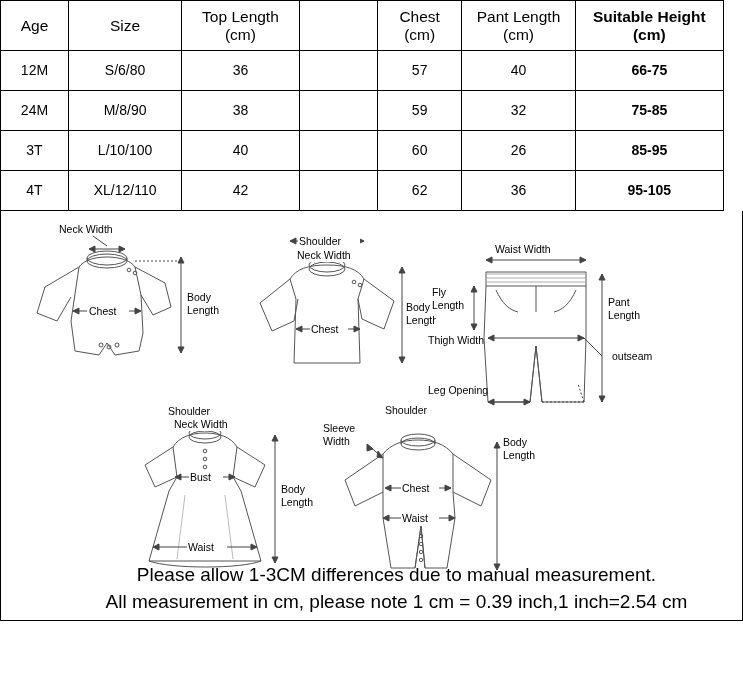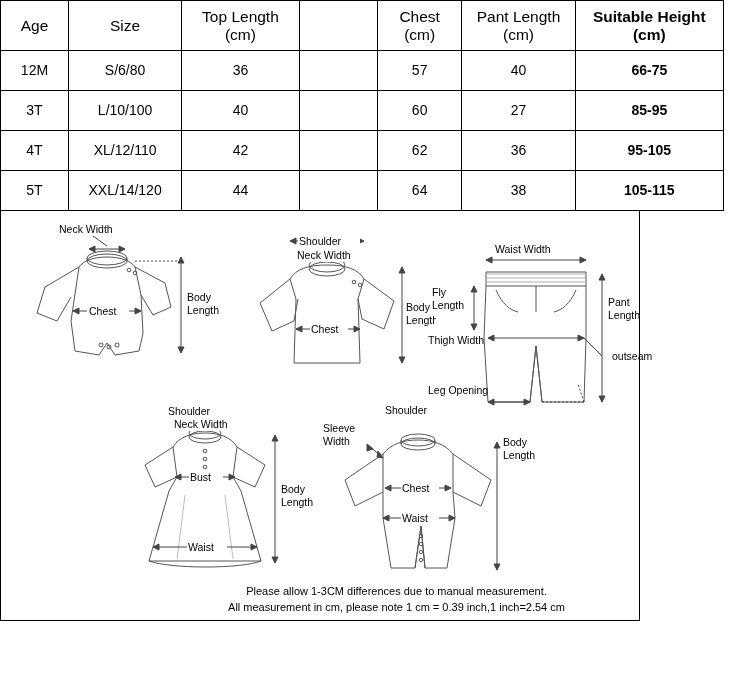--- a/index.html
+++ b/index.html
@@ -43,37 +43,37 @@
   .c2 { width: 114px; margin-top: 15px; }
   .c3 { width: 76px; }
   .c4 { width: 82px; }
   .c5 { width: 110px; }
   .c6 { width: 144px; font-weight: bold; }
   .unit { display: block; }
 
   
   .diagrams {
     position: relative;
-    width: 640px;
+    width: 743px;
     height: 410px;
     border-left: 1px solid #000;
     border-right: 1px solid #000;
     border-bottom: 1px solid #000;
     background: #fff;
   }
   .dg { position: absolute; }
   .dg svg { display: block; }
 
   .footer {
     position: absolute;
     left: 0;
     bottom: 4px;
     width: 743px;
     text-align: center;
-    font-size: 11px;
+    font-size: 19px;
     line-height: 1.45;
     padding-left: 48px;
   }
   .footer div { white-space: nowrap; }
 </style>
 </head>
 <body>
 
 <div class="page">
 
@@ -110,46 +110,46 @@
       <tr>
         <td class="c0">12M</td>
         <td class="c1">S/6/80</td>
         <td class="c2">36</td>
         <td class="c3 spacer"></td>
         <td class="c4">57</td>
         <td class="c5">40</td>
         <td class="c6">66-75</td>
       </tr>
       <tr>
+        <td class="c0">24M</td>
+        <td class="c1">M/8/90</td>
+        <td class="c2">38</td>
+        <td class="c3 spacer"></td>
+        <td class="c4">59</td>
+        <td class="c5">32</td>
+        <td class="c6">75-85</td>
+      </tr>
+      <tr>
         <td class="c0">3T</td>
         <td class="c1">L/10/100</td>
         <td class="c2">40</td>
         <td class="c3 spacer"></td>
         <td class="c4">60</td>
-        <td class="c5">27</td>
+        <td class="c5">26</td>
         <td class="c6">85-95</td>
       </tr>
       <tr>
         <td class="c0">4T</td>
         <td class="c1">XL/12/110</td>
         <td class="c2">42</td>
         <td class="c3 spacer"></td>
         <td class="c4">62</td>
         <td class="c5">36</td>
         <td class="c6">95-105</td>
       </tr>
-      <tr>
-        <td class="c0">5T</td>
-        <td class="c1">XXL/14/120</td>
-        <td class="c2">44</td>
-        <td class="c3 spacer"></td>
-        <td class="c4">64</td>
-        <td class="c5">38</td>
-        <td class="c6">105-115</td>
-      </tr>
     </tbody>
   </table>
 
   <div class="diagrams">
 
     <div class="dg" style="left:14px; top:10px;">
       <svg width="220" height="170" viewBox="0 0 220 170">
         <g fill="none" stroke="#555" stroke-width="1">
 
           <path d="M64 46 L30 66 L22 92 L42 100 L56 76"></path>

